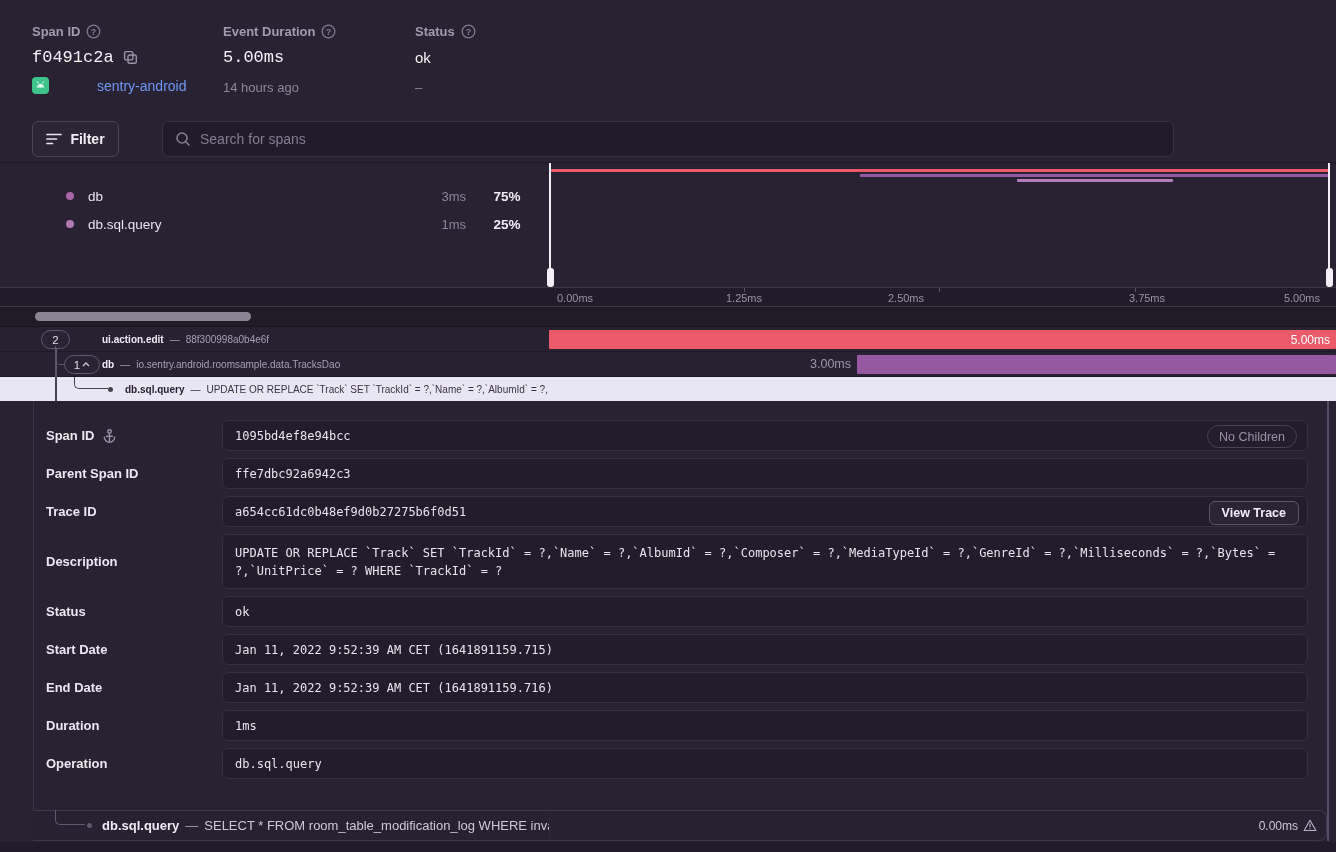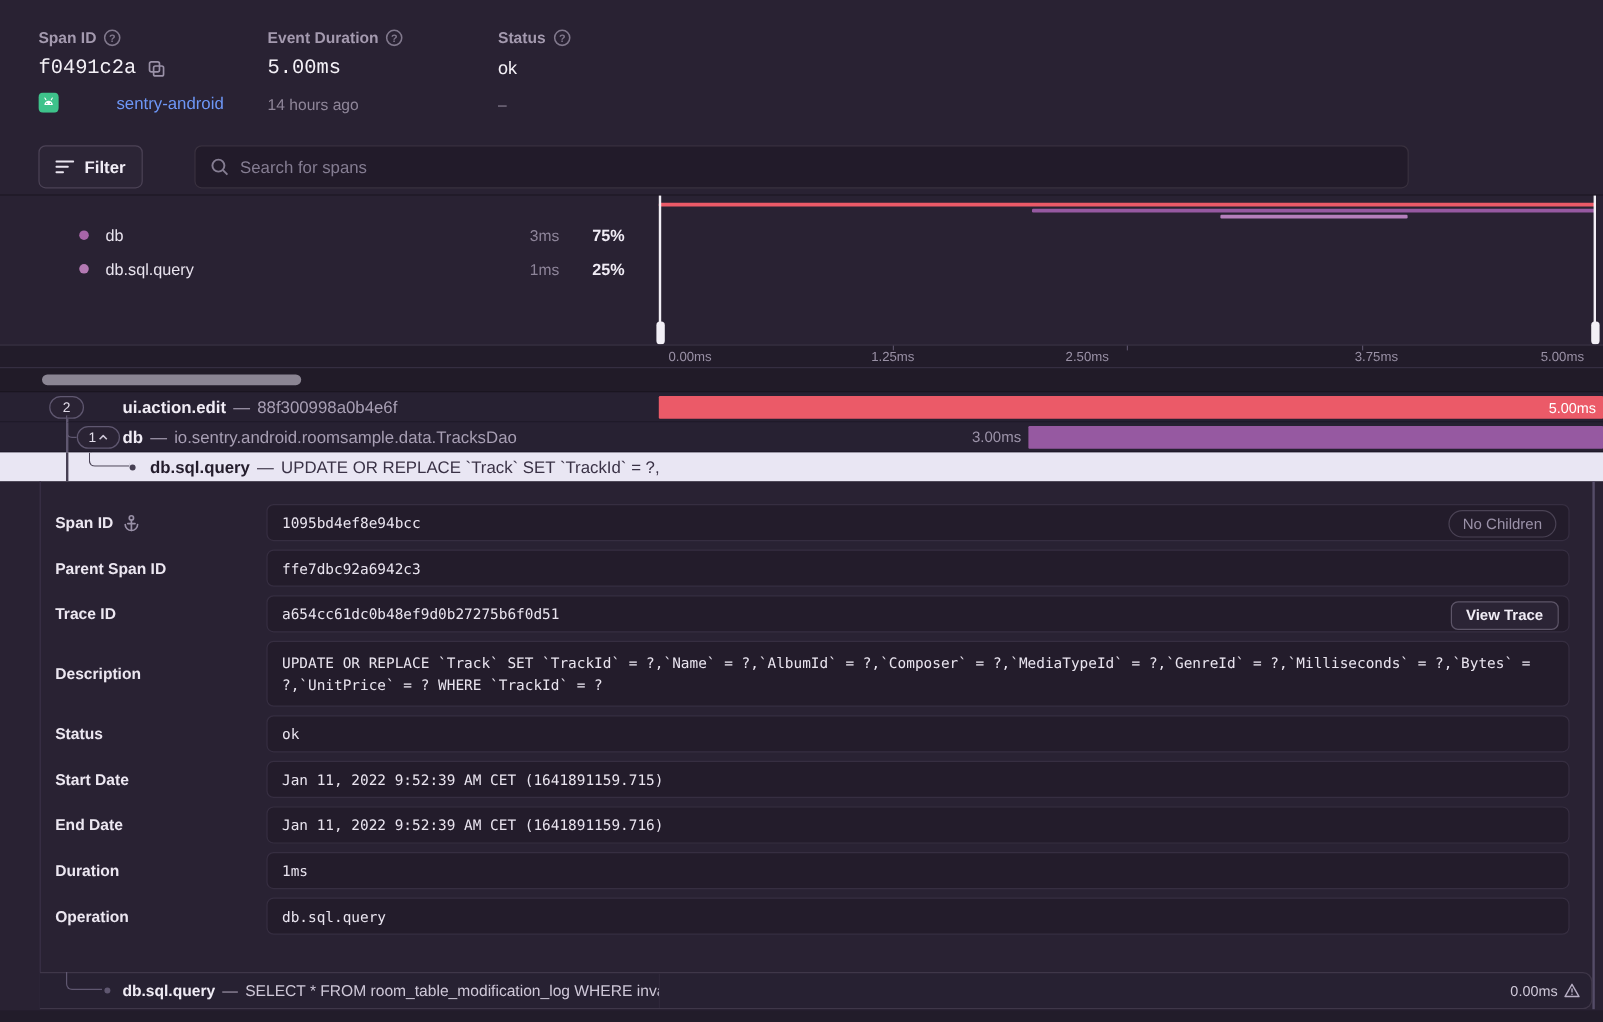--- a/index.html
+++ b/index.html
@@ -58,21 +58,21 @@
     border-bottom:1px solid #191420; }
   .h-thumb { position:absolute; left:35px; top:5px; width:216px; height:9px;
     border-radius:5px; background:#8b8593; }
 
   
   .tree { left:0; top:327px; width:1336px; }
   .t-row { position:relative; width:1336px; height:25px; background:#272132;
     border-bottom:1px solid #1f1a28; }
   .t-row.selected { height:24px; background:#e9e6f3; border-bottom:none; }
   .t-text { position:absolute; top:0; height:100%; display:flex; align-items:center;
-    white-space:nowrap; overflow:hidden; font-size:14px; }
+    white-space:nowrap; overflow:hidden; font-size:10px; }
   .t-op { font-weight:700; color:#f0ecf5; }
   .t-sep { margin:0 6px; color:#a89fb4; }
   .t-desc { color:#a89fb4; }
   .selected .t-op { color:#241d2c; }
   .selected .t-sep, .selected .t-desc { color:#3a3246; }
   .badge { position:absolute; display:flex; align-items:center; justify-content:center;
     gap:2px; height:19px; border:1.5px solid #5f5770; border-radius:10px;
     background:#2a2334; font-size:11.5px; color:#e0dbe8; cursor:pointer; }
   .bar-lane { position:absolute; left:549px; width:787px; top:3px; height:19px; }
   .t-bar { position:absolute; top:0; height:19px; border-radius:1px;

